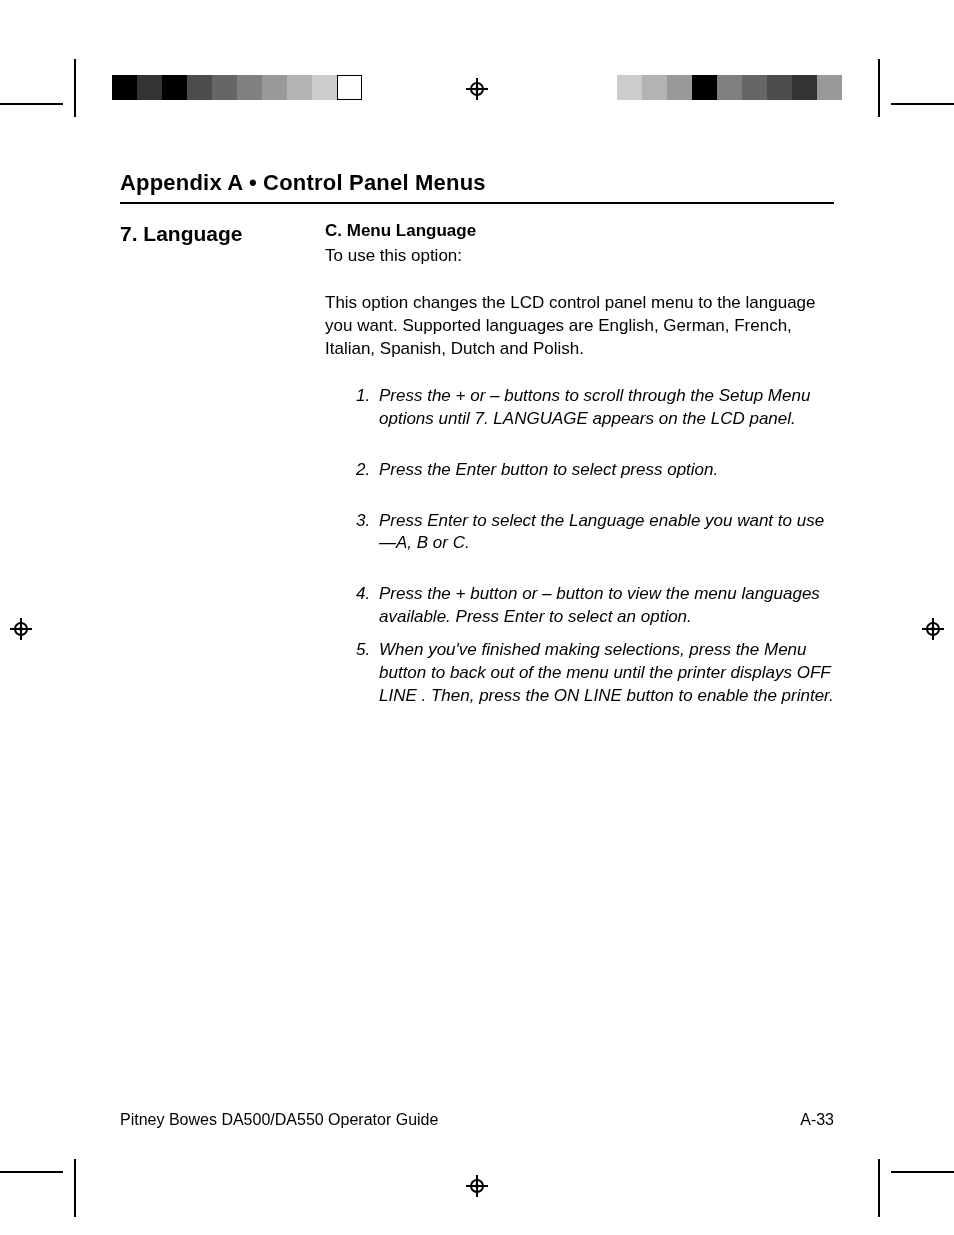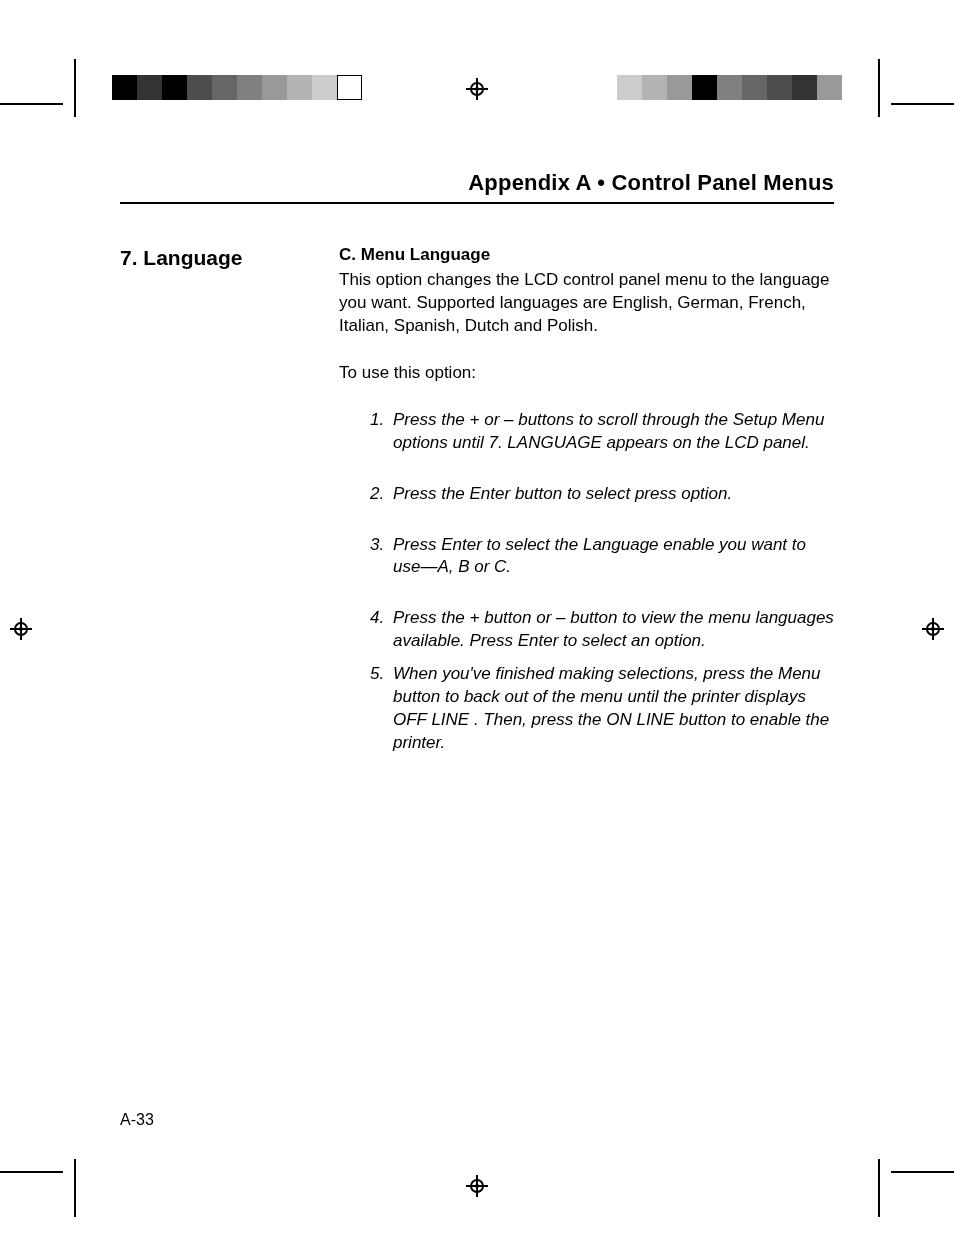--- a/index.html
+++ b/index.html
@@ -57,32 +57,31 @@
   
   .page {
     position: absolute;
     left: 120px;
     right: 120px;
     top: 170px;
     bottom: 100px;
   }
 
   .header-title {
-    text-align: right;
+    text-align: left;
     font-weight: bold;
     font-size: 22px;
     padding-bottom: 6px;
     border-bottom: 2px solid #000;
     letter-spacing: 0.2px;
   }
 
   .columns {
     display: flex;
-    margin-top: 40px;
-    gap: 14px;
+    margin-top: 16px;
   }
   .side {
     width: 195px;
     flex: 0 0 195px;
     font-weight: bold;
     font-size: 21px;
     line-height: 1.3;
     padding-right: 10px;
   }
   .side .l2 { }
@@ -174,28 +173,29 @@
 
 <div class="page">
   <div class="header-title">Appendix A   •   Control Panel Menus</div>
 
   <div class="columns">
     <div class="side">
       <div>7.  Language</div>
     </div>
     <div class="content">
       <div class="subhead">C.  Menu Language</div>
+      <p>To use this option:</p>
       <p>This option changes the LCD control panel menu to the language you want. Supported languages are English, German, French, Italian, Spanish, Dutch and Polish.</p>
-      <p>To use this option:</p>
       <ol class="steps">
         <li>Press the + or – buttons to scroll through the Setup Menu options until 7. LANGUAGE appears on the LCD panel.</li>
         <li>Press the Enter button to select press option.</li>
         <li>Press Enter to select the Language enable you want to use—A, B or C.</li>
         <li>Press the + button or – button to view the menu languages available.  Press Enter to select an option.</li>
         <li>When you've finished making selections, press the Menu button to back out of the menu until the printer displays OFF LINE . Then, press the ON LINE button to enable the printer.</li>
       </ol>
     </div>
   </div>
 
   <div class="footer">
+    <span>Pitney Bowes DA500/DA550 Operator Guide</span>
     <span>A-33</span>
   </div>
 </div>
 
 </body></html>

